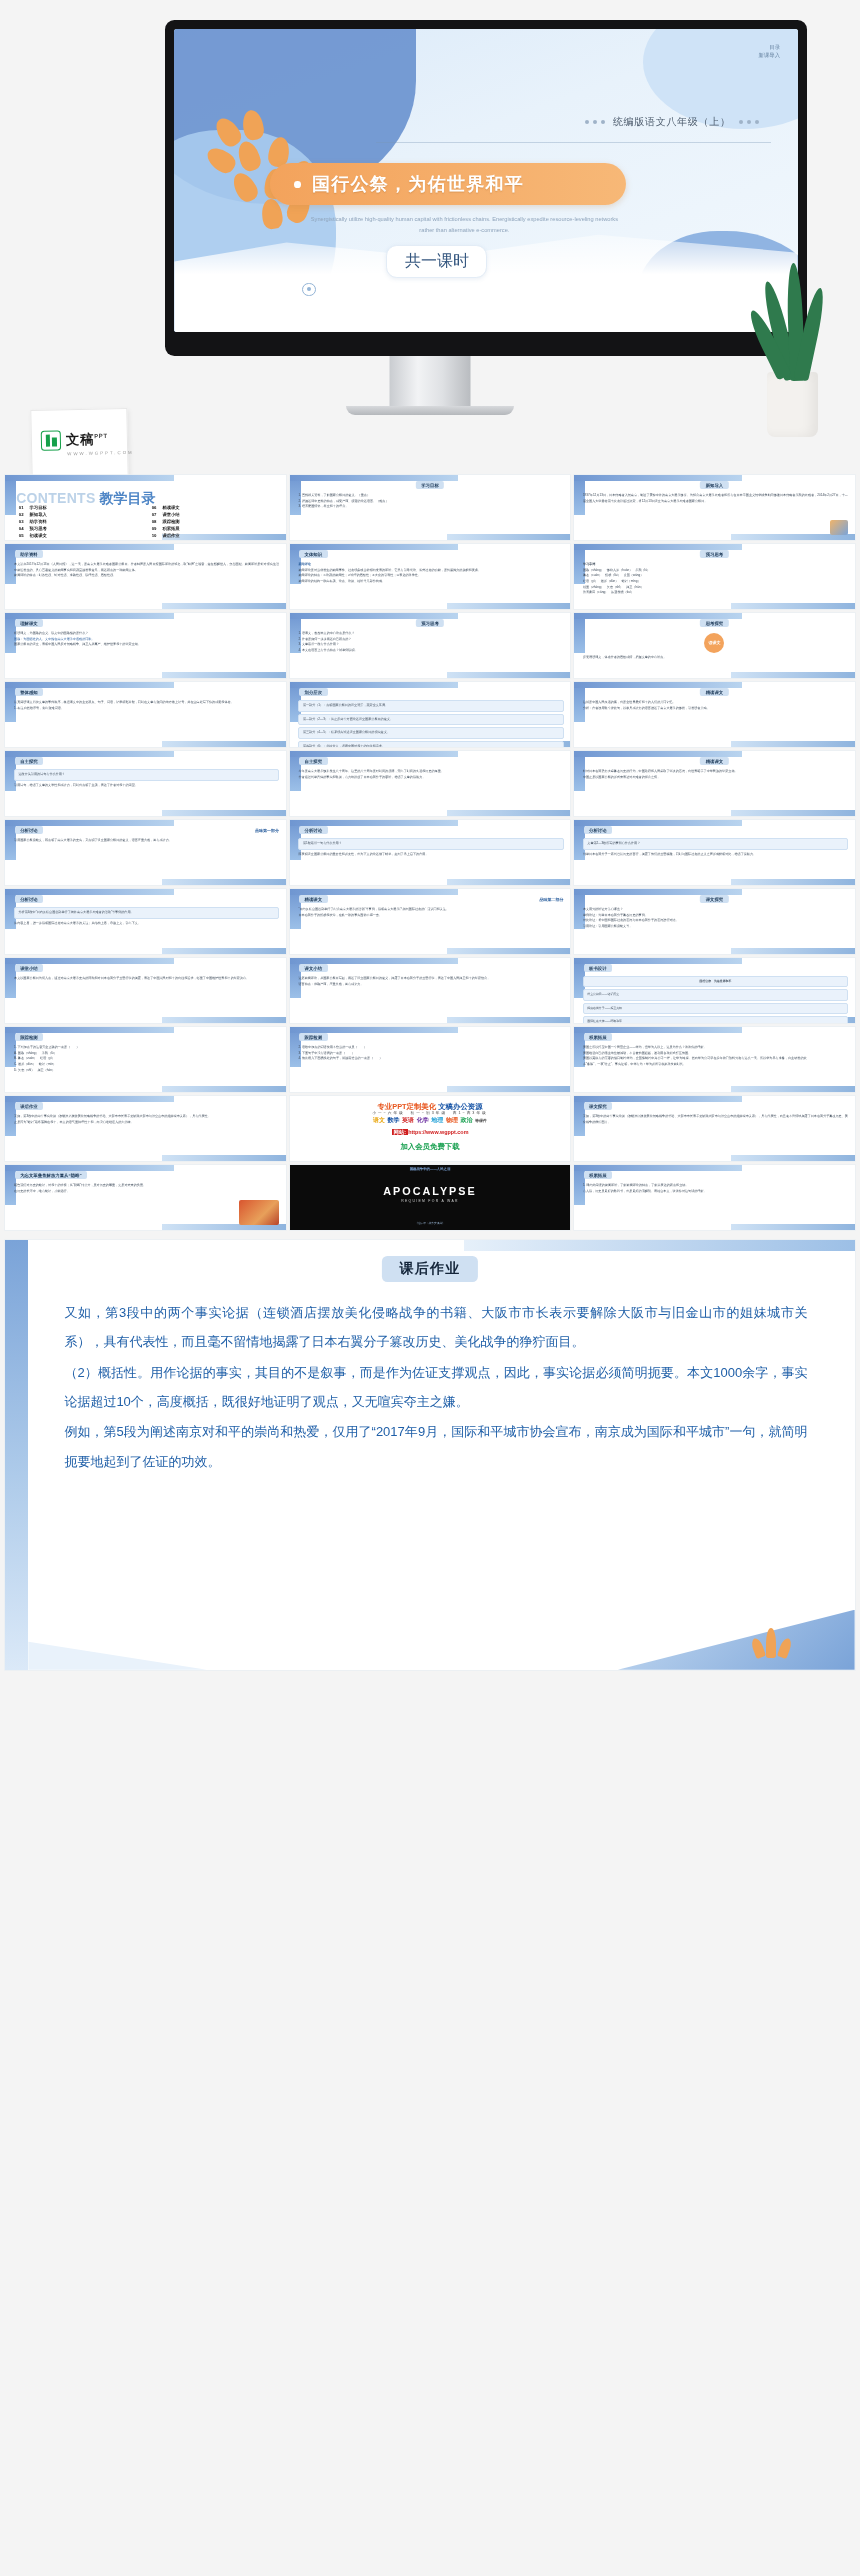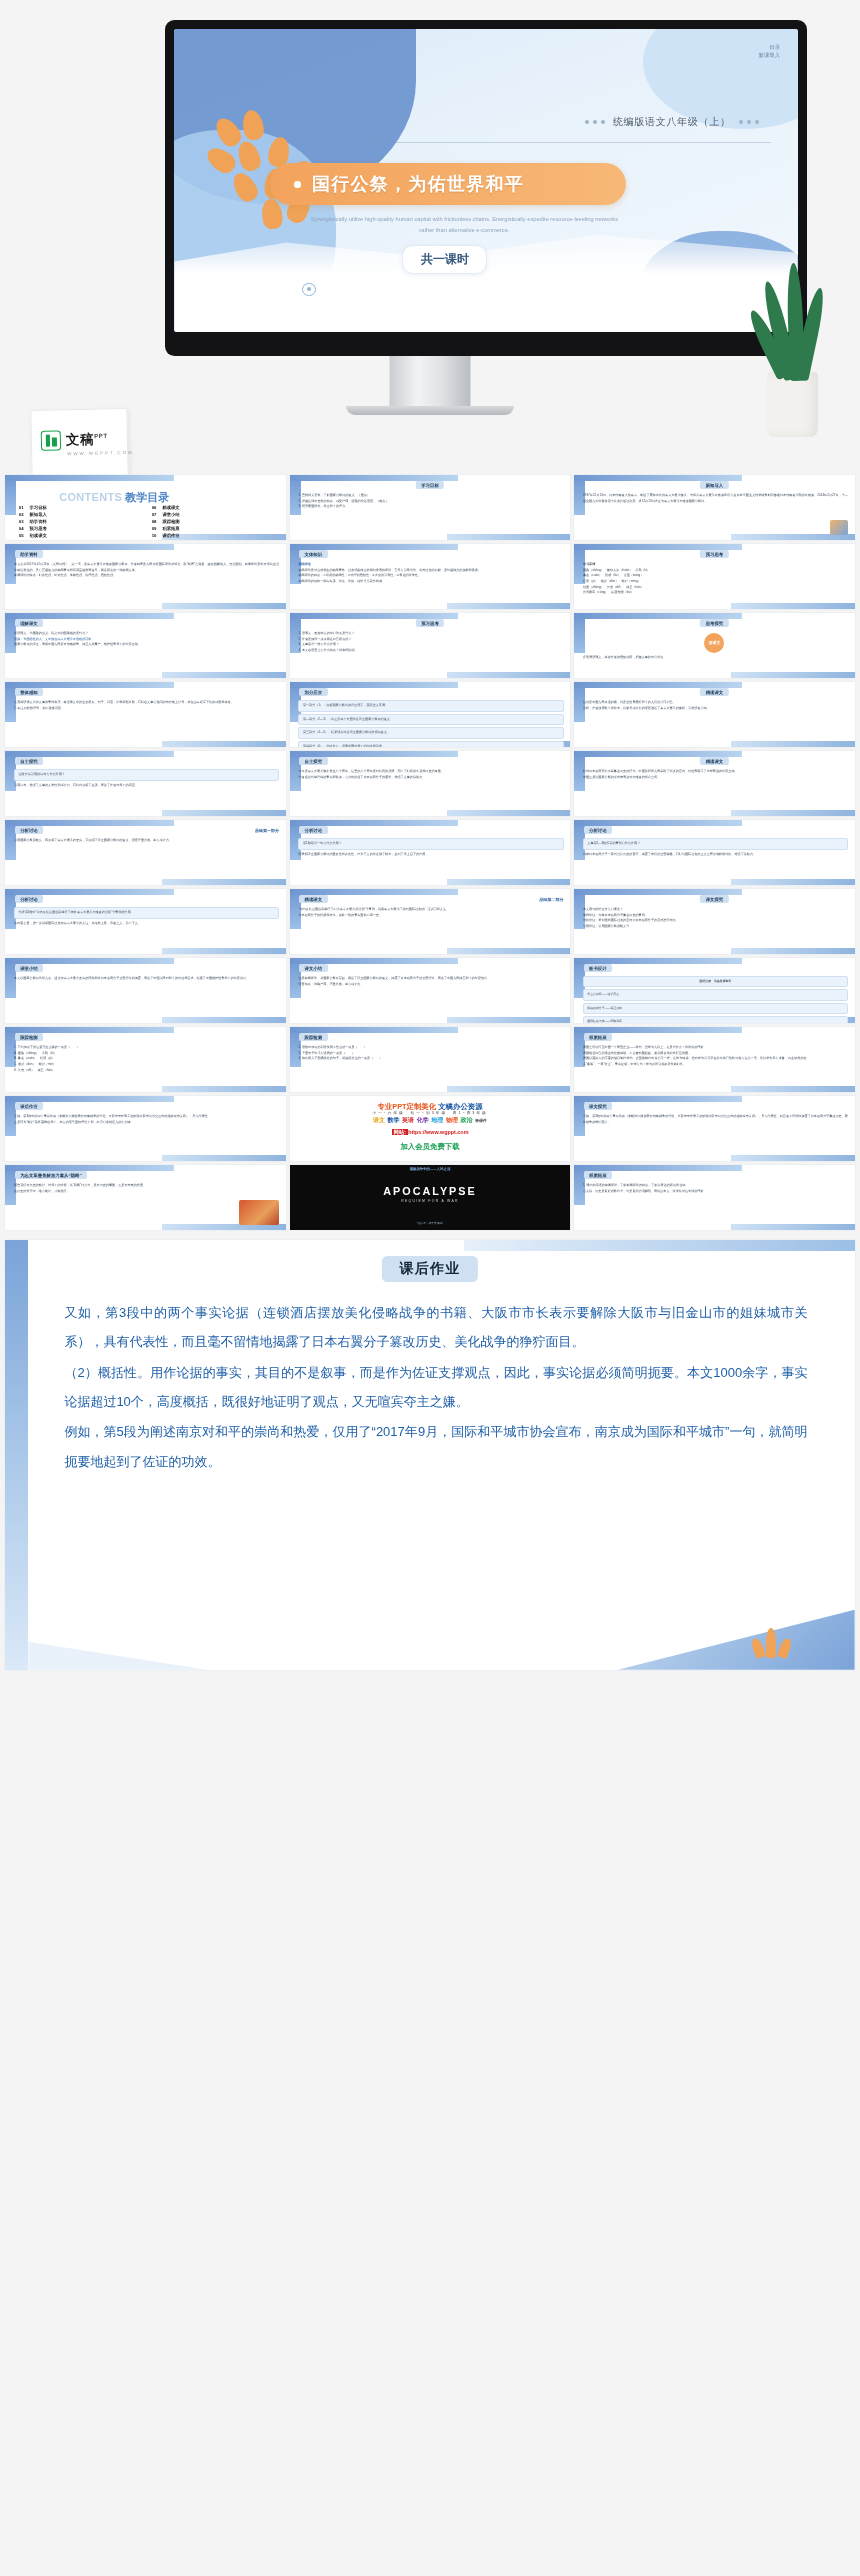--- a/index.html
+++ b/index.html
@@ -63,22 +63,22 @@
   .title-ribbon .bullet { width:6.7px; height:6.7px; background:#fff; border-radius:50%; margin-right:10.8px; flex:none; }
   .title-ribbon .t {
     color:#fff; font-size:18px; font-weight:bold; letter-spacing:1.3px; white-space:nowrap;
     text-shadow:0 0.7px 1.3px rgba(160,100,40,.35);
   }
   .title-en {
     position:absolute; left:132px; top:185px; width:316px; font-size:5.7px;
     color:#8fa4bb; line-height:1.8; text-align:center;
   }
   .session-pill {
-    position:absolute; left:228px; top:216px; padding:4.7px 17.5px; border-radius:10.8px;
-    background:#fff; border:0.7px solid #e3ecf6; color:#33557e; font-size:12px; font-weight:bold;
+    position:absolute; left:212px; top:216px; padding:4.7px 17.5px; border-radius:10.8px;
+    background:#fff; border:0.7px solid #e3ecf6; color:#33557e; font-size:16px; font-weight:normal;
     box-shadow:0 1.3px 4px rgba(80,120,170,.12);
   }
   .corner-box {
     position:absolute; right:17.5px; top:13.4px; font-size:5.4px; color:#63809f; text-align:right; line-height:1.5;
   }
   .target-icon {
     position:absolute; left:128px; bottom:36px; width:13.4px; height:13.4px; border:1.3px solid #93b4d6; border-radius:50%;
   }
   .target-icon:after { content:""; position:absolute; left:3.4px; top:3.4px; width:4px; height:4px; background:#93b4d6; border-radius:50%; }
 
@@ -144,21 +144,21 @@
     position:absolute; left:8.7px; right:6.7px; top:17.5px; font-size:3.1px;
     color:#3e4b5a; line-height:1.85; text-align:justify;
   }
   .thumb-body .bl { color:#2b5f9e; }
   .box {
     background:#eaf2fb; border:0.3px solid #cfe0f2; border-radius:2px;
     padding:2px 3.4px; margin-bottom:2px;
   }
 
   
-  .toc-title { position:absolute; left:10.8px; top:15px; font-size:11px; font-weight:bold;padding-left:43px; }
+  .toc-title { position:absolute; left:10.8px; top:15px; font-size:14px; font-weight:bold; }
   .toc-title .en { color:#bcd2e8; letter-spacing:0.3px; }
   .toc-title .cn { color:#4f86c6; }
   .toc-grid {
     position:absolute; left:13.4px; right:8px; top:30px;
     display:grid; grid-template-columns:1fr 1fr; gap:2px 6.7px;
   }
   .toc-item { display:flex; align-items:baseline; gap:6px; font-size:4.3px; color:#222; font-weight:bold; }
   .toc-item .no { color:#111; font-family:"Liberation Sans",sans-serif; }
 
   

